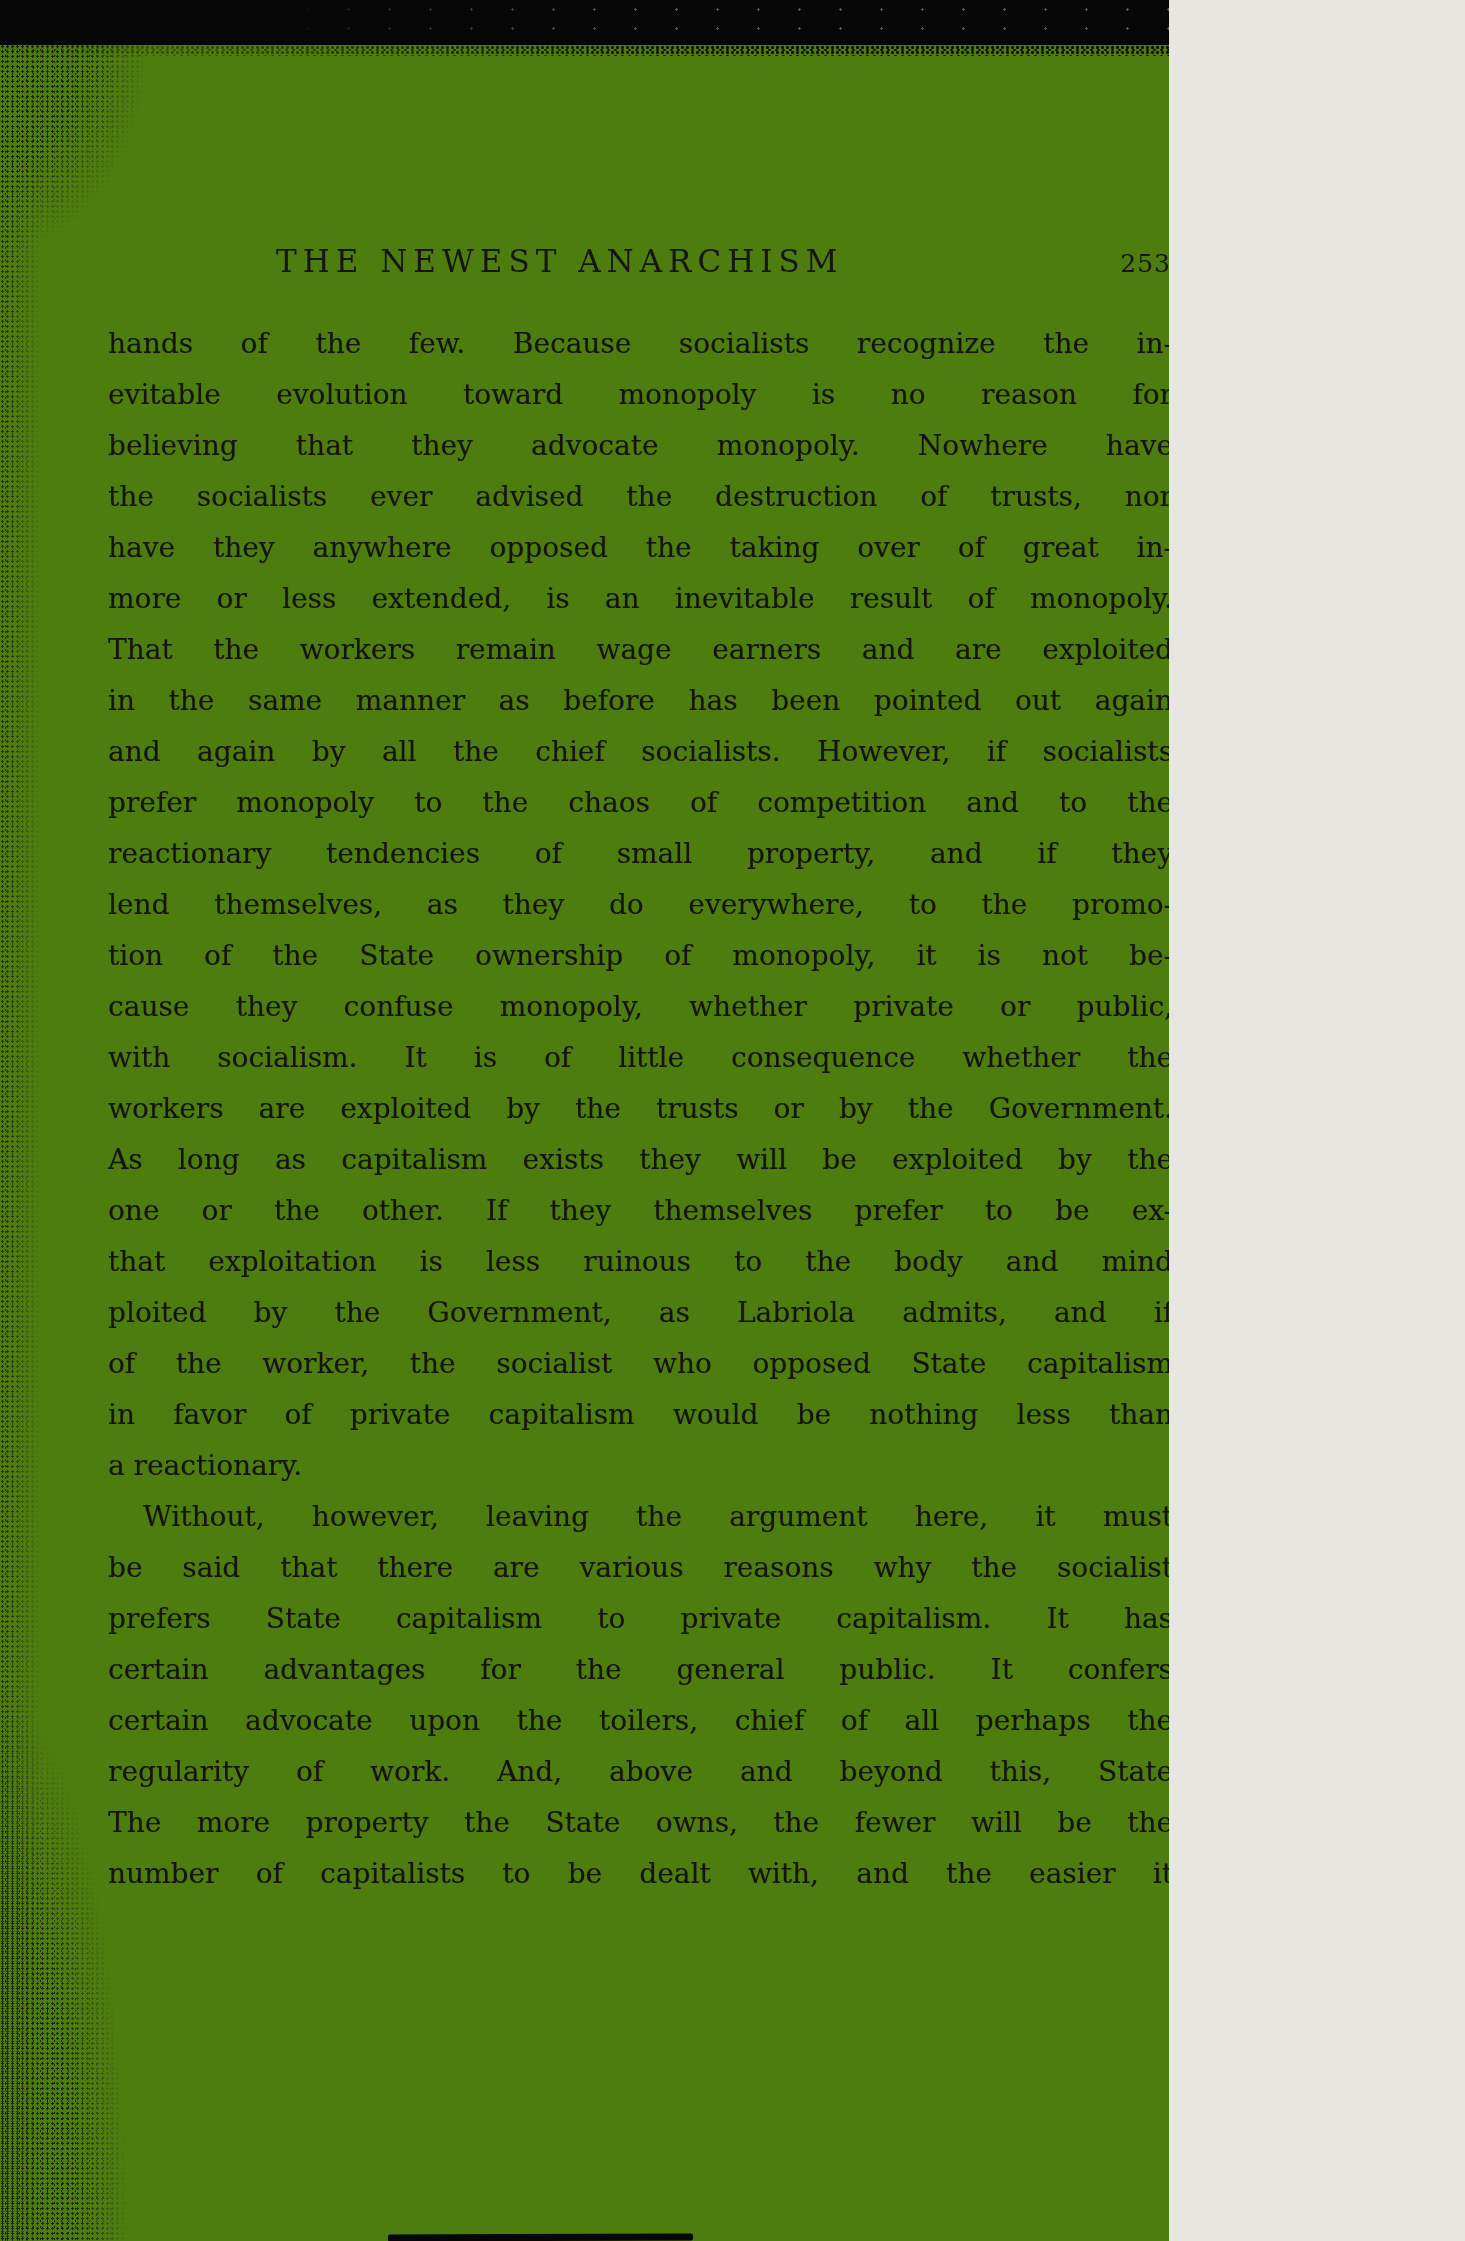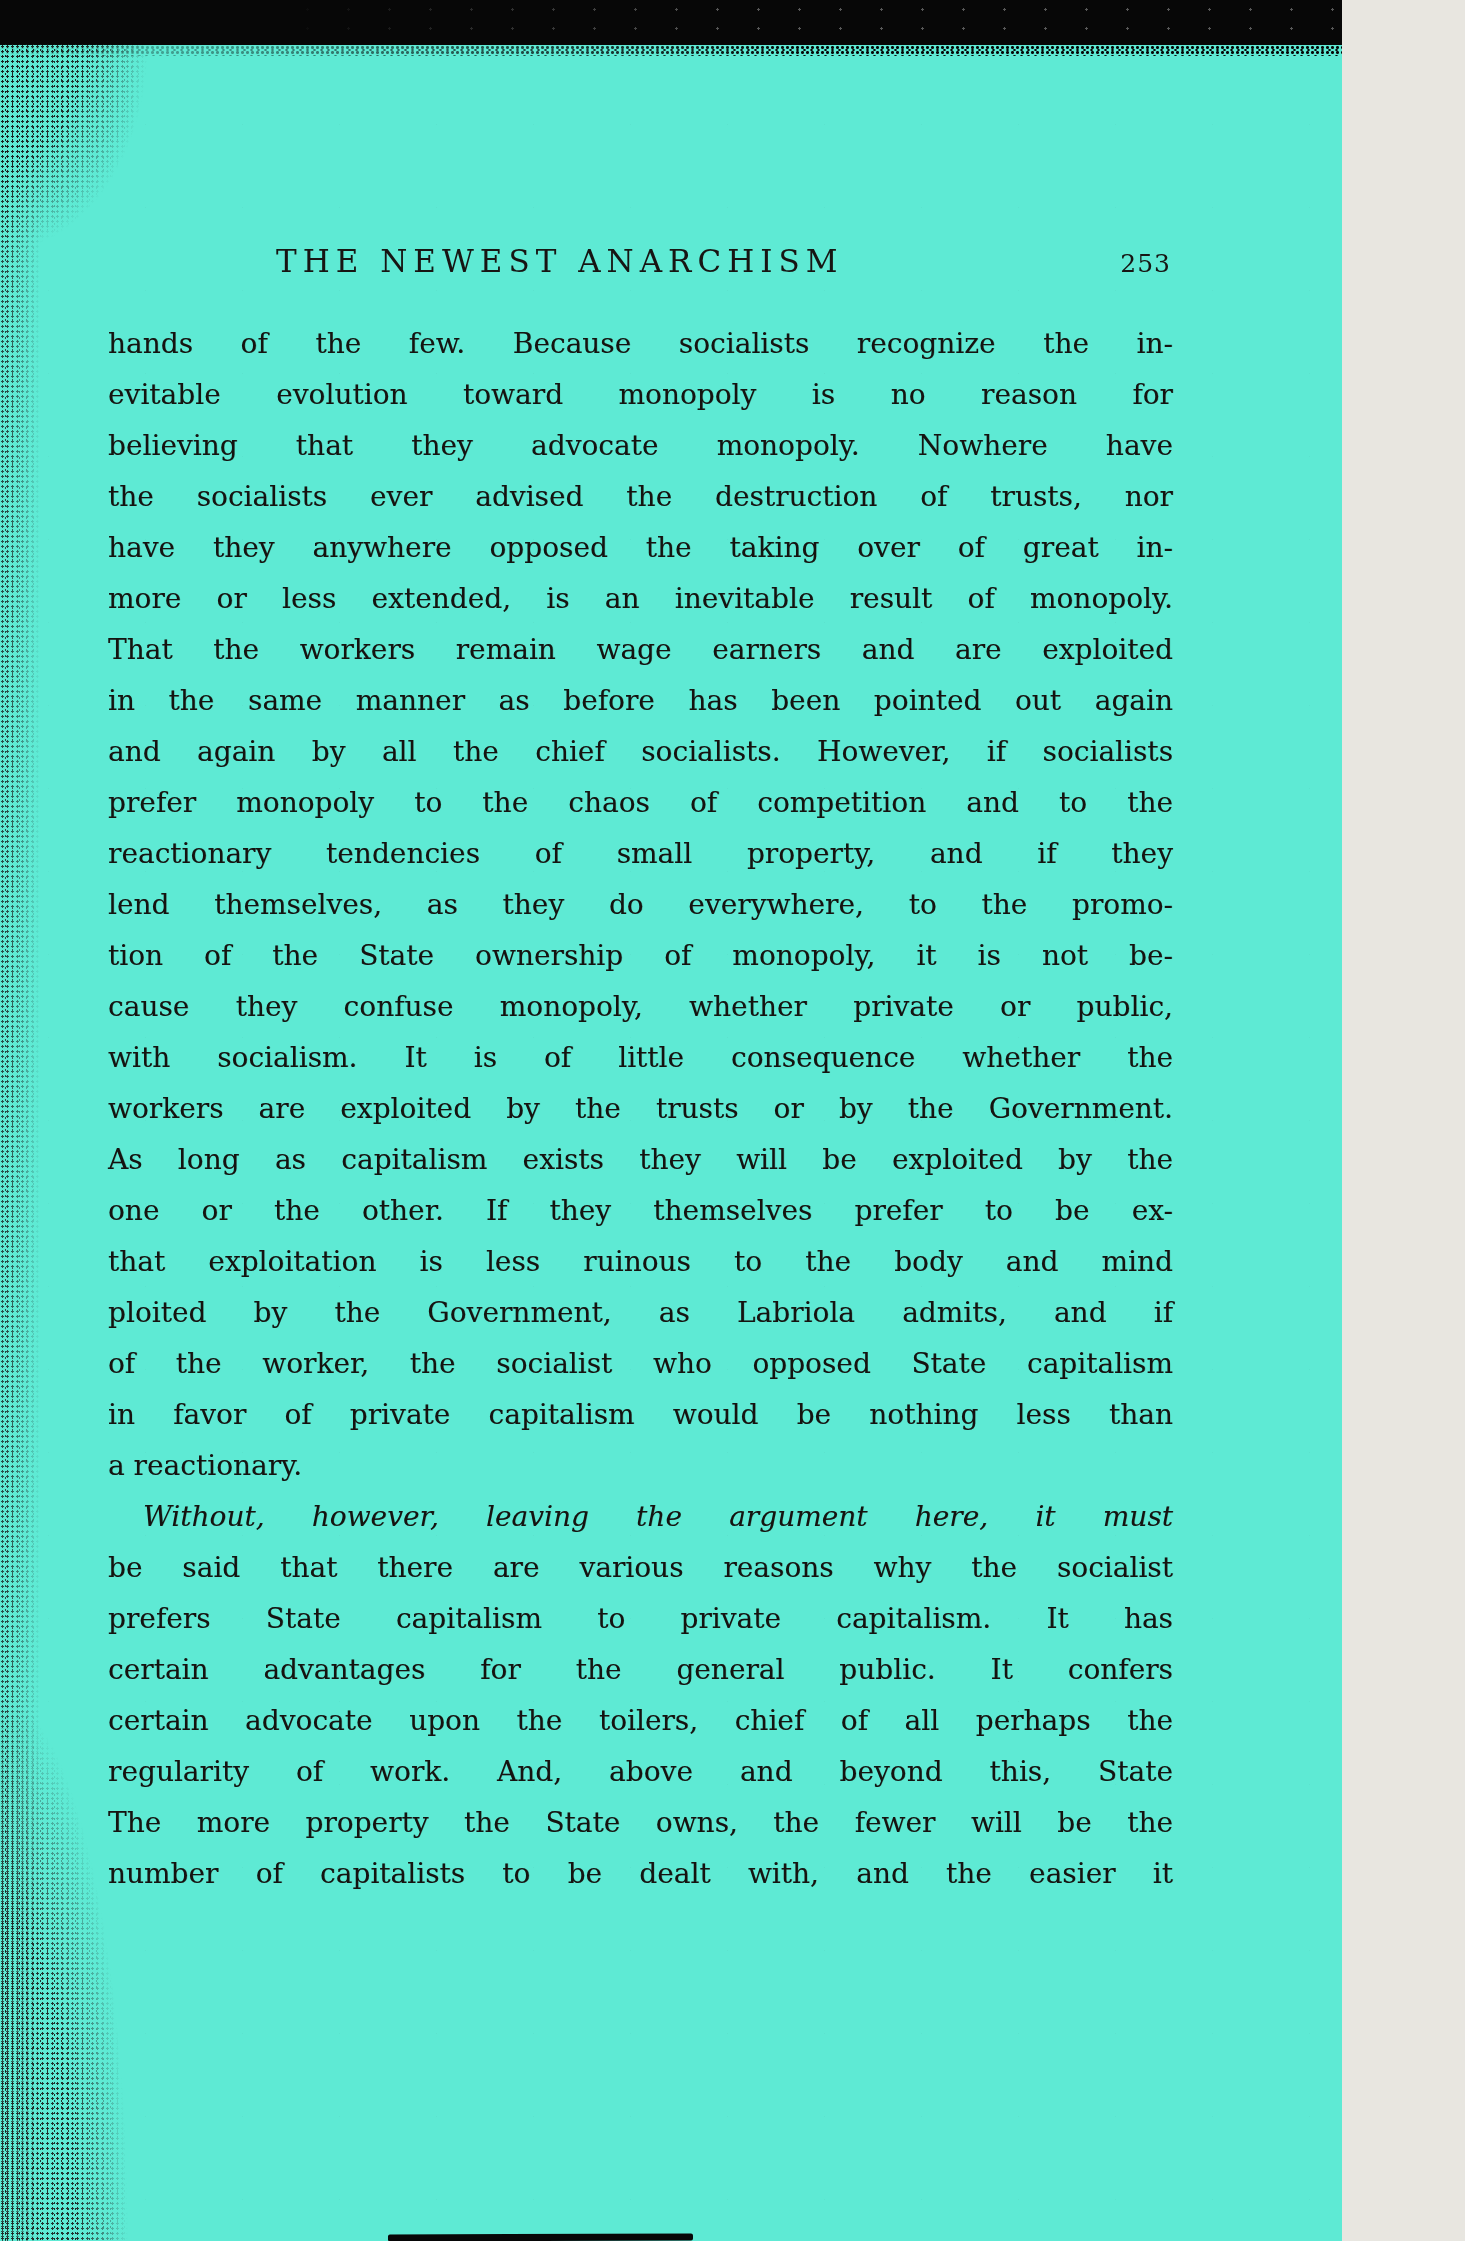--- a/index.html
+++ b/index.html
@@ -1,20 +1,20 @@
 <!DOCTYPE html>
 <html><head>
 <meta charset="utf-8">
 <style>
   html, body { margin: 0; padding: 0; background: #e8e6e0; }
   .scan {
     position: relative;
-    width: 1342px;
+    width: 1169px;
     height: 2241px;
-    background: #5eead4;
+    background: #4d7c0f;
     overflow: hidden;
     font-family: "DejaVu Serif", "Liberation Serif", serif;
   }
   
   .scan::after {
     content: '';
     position: absolute; inset: 0;
     background-image: radial-gradient(circle, rgba(40,40,40,.5) .6px, transparent .8px);
     background-size: 97px 83px;
     opacity: .07;
@@ -123,21 +123,21 @@
     position: absolute; left: 108px; top: 318px; width: 1065px;
     color: #151310;
   }
   .line {
     height: 51px; line-height: 51px;
     font-size: 28px;
     text-align: justify;
     text-align-last: justify;
     text-shadow: .4px .4px 0 rgba(25,22,18,.3);
   }
-  .line.indent { padding-left: 35px; font-style: italic; }
+  .line.indent { padding-left: 35px; }
   .line.para-end { text-align-last: left; }
 </style>
 </head>
 <body>
 
 <div class="scan">
 
   <div class="band-top"></div>
   <div class="corner-tr"></div>
   <div class="dotline dotline-1"></div>

